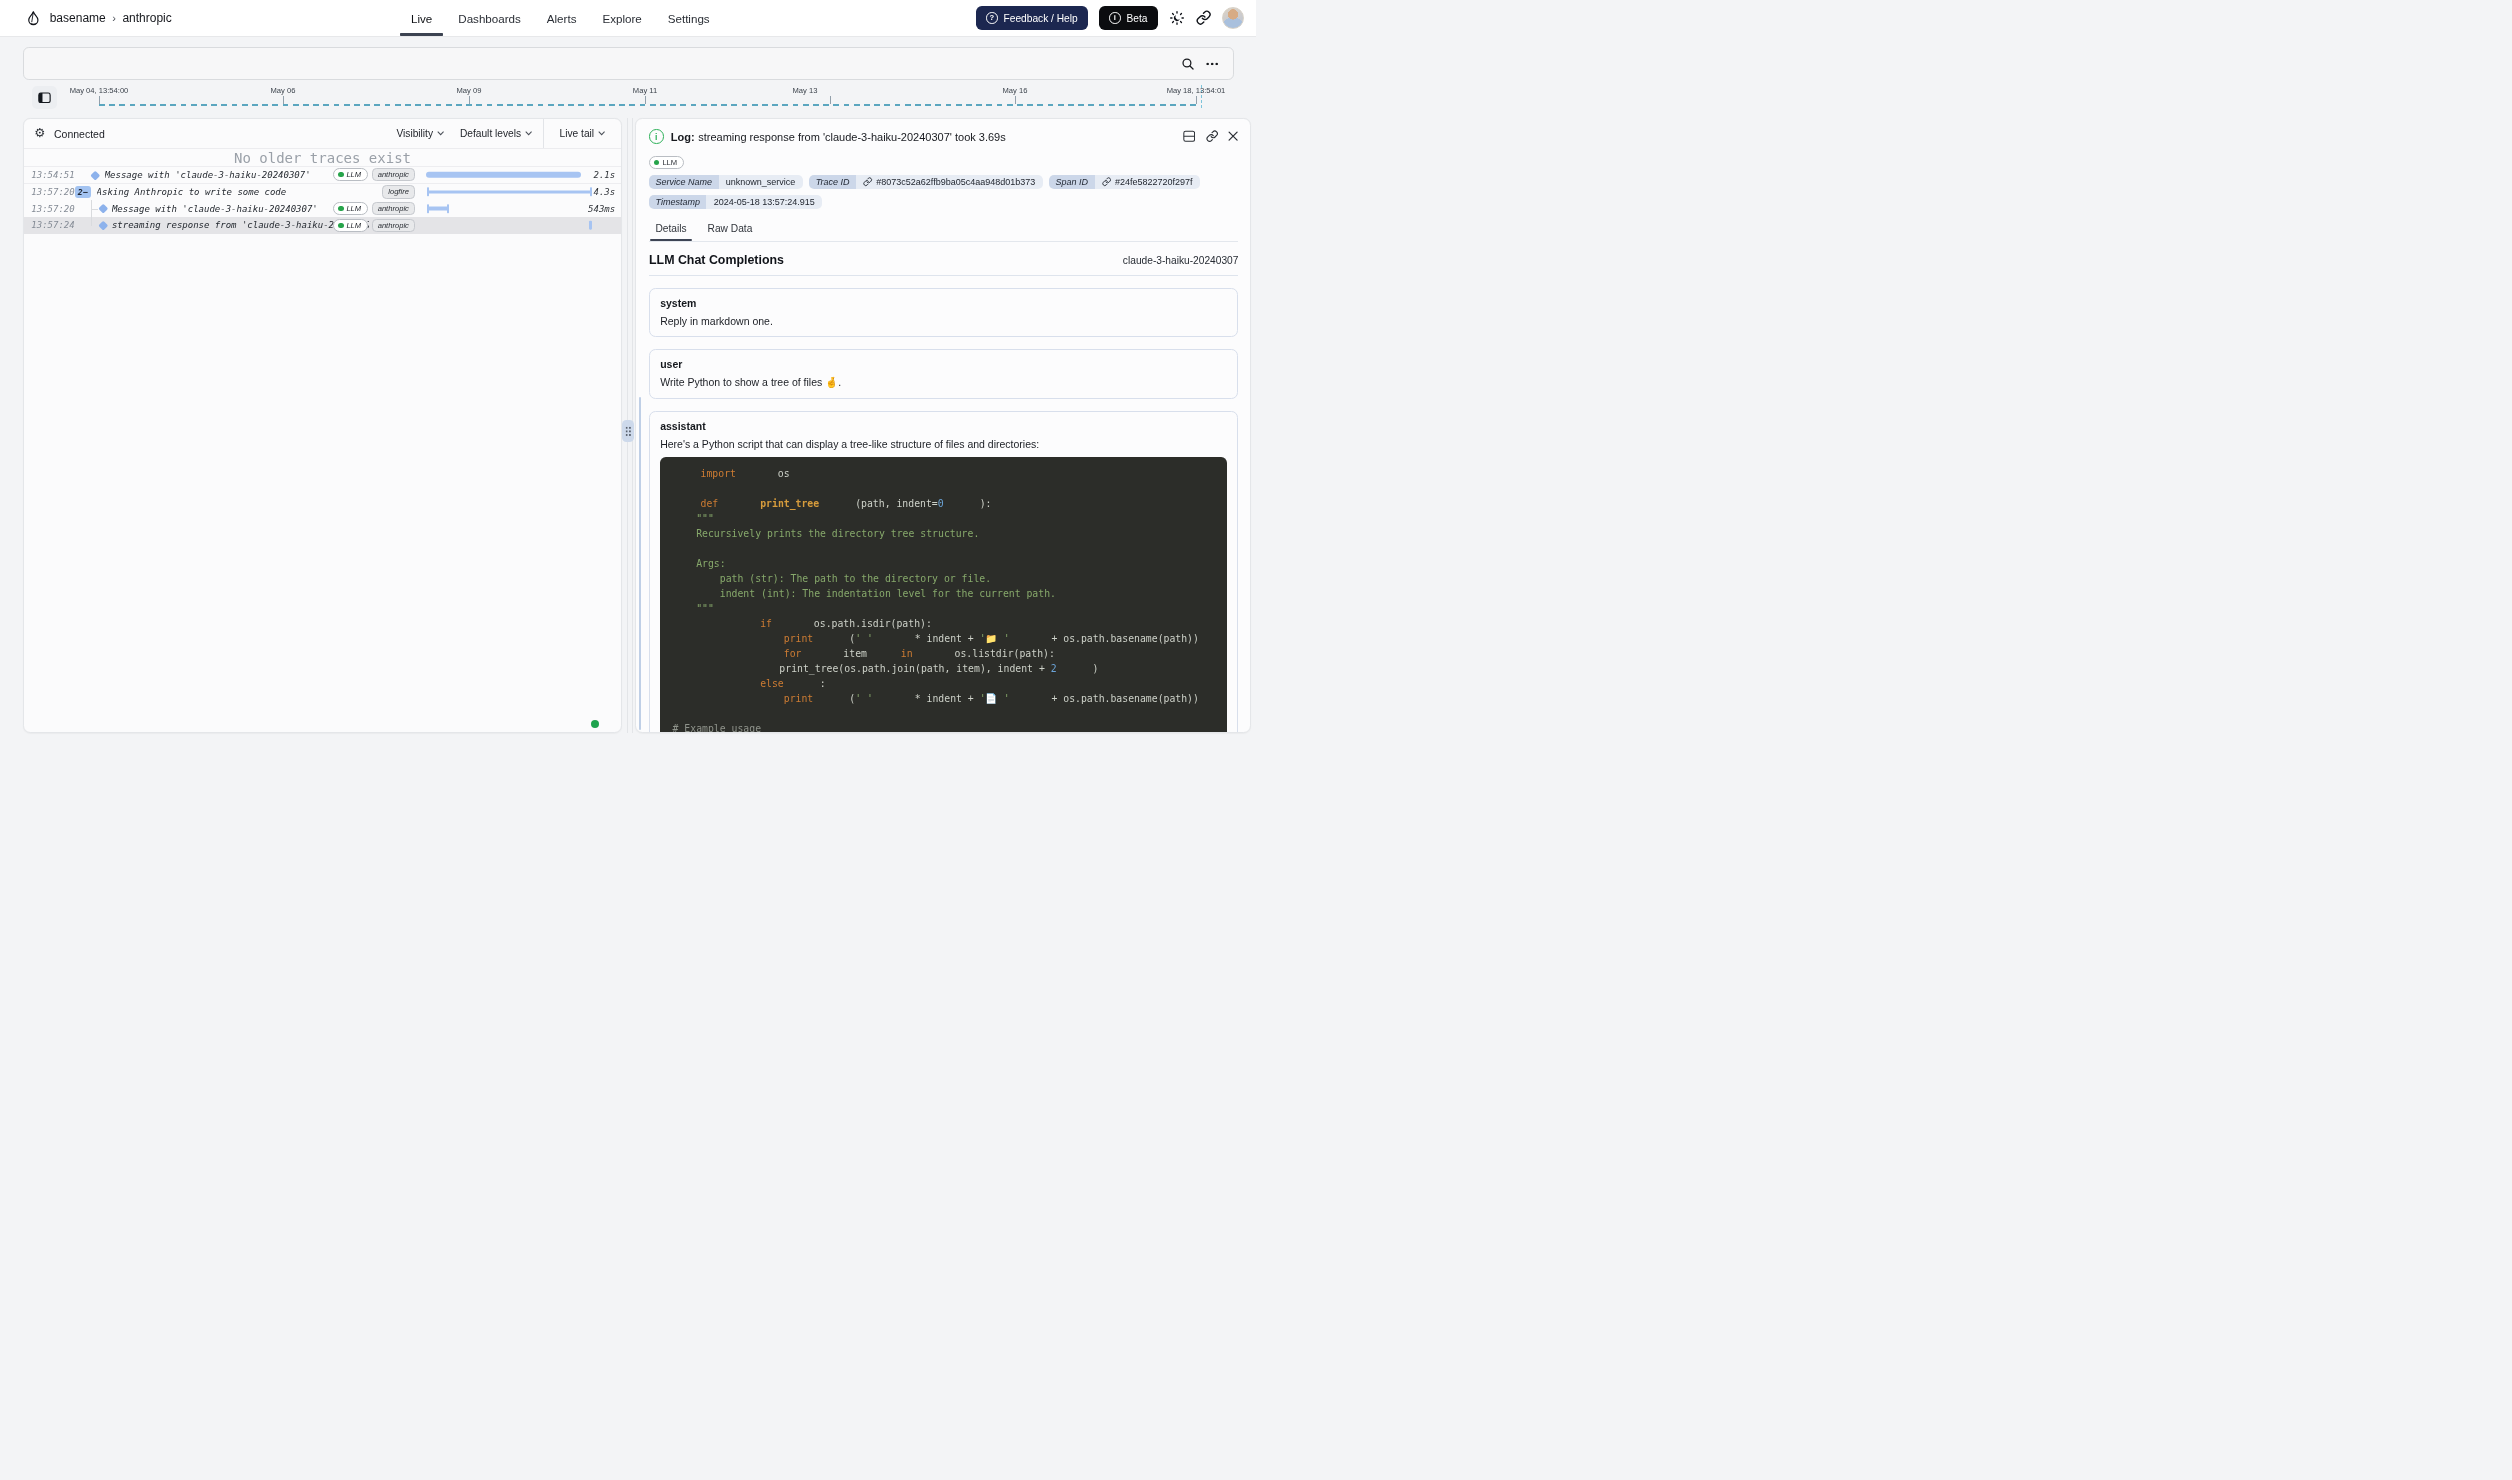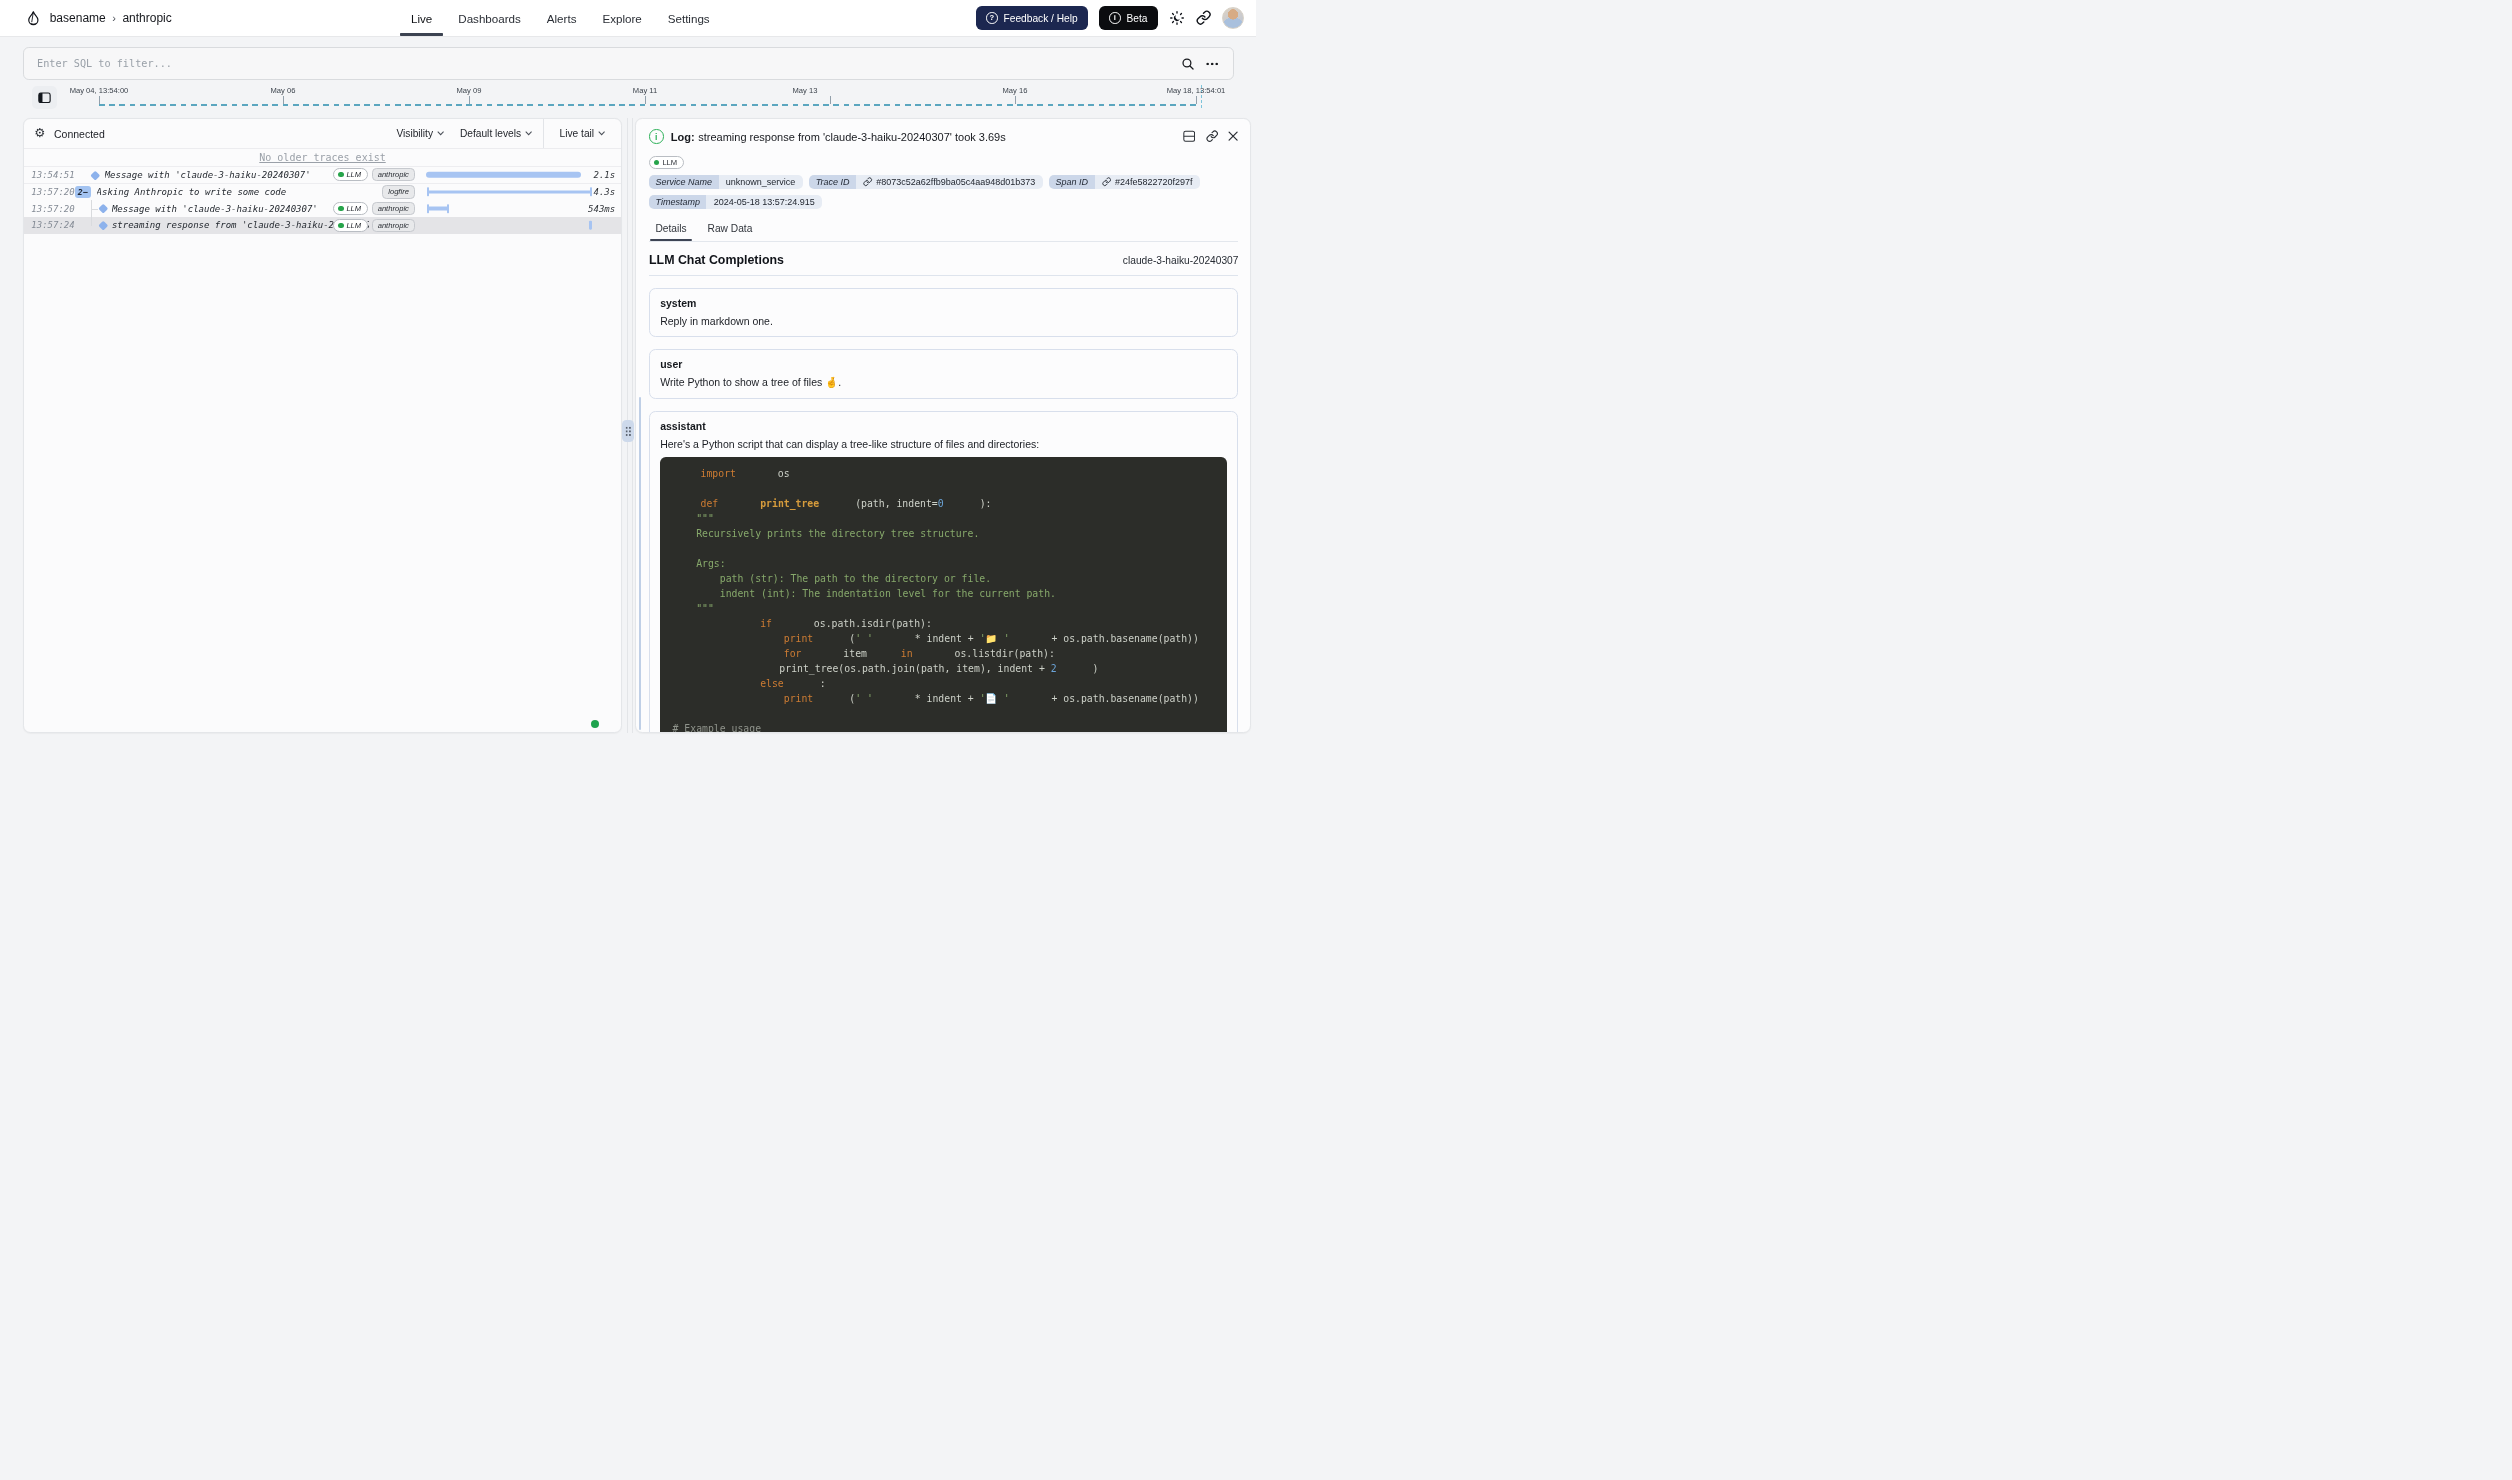--- a/index.html
+++ b/index.html
@@ -58,21 +58,21 @@
   
   .lp-header { display:flex; align-items:center; height:30px; border-bottom:0.7px solid #ececef; padding-left:10.2px; }
   .gear-ic { font-size:12.4px; color:#2c3036; cursor:pointer; line-height:1; }
   .gear-ic::before { content:"⚙"; }
   .lp-status { margin-left:8.7px; font-size:10.5px; color:#1c1e24; }
   .lp-controls { margin-left:auto; display:flex; align-items:center; height:100%; }
   .ctrl { display:flex; align-items:center; gap:3.6px; font-size:10.2px; color:#23262c; cursor:pointer; padding:0 8px; height:100%; }
   .lp-divider { width:0.7px; height:100%; background:#e2e4e8; margin-left:2.9px; }
   .ctrl.live { padding:0 16px; }
 
-  .no-older { height:18px; display:flex; align-items:center; justify-content:center; font-family:"DejaVu Sans Mono", monospace; font-size:10px; color:#9aa0a8; border-bottom:0.7px solid #ededf0;text-decoration:underline; }
+  .no-older { height:18px; display:flex; align-items:center; justify-content:center; font-family:"DejaVu Sans Mono", monospace; font-size:14px; color:#9aa0a8; border-bottom:0.7px solid #ededf0; }
 
   
   .trow { position:relative; display:flex; align-items:center; height:16.7px; cursor:pointer;font-style:italic; }
   .trow.sep { border-bottom:0.7px solid #ededf0; }
   .trow.selected { background:#e4e4e7; }
   .t-time { width:48px; padding-left:7.3px; flex-shrink:0; font-family:"DejaVu Sans Mono", monospace; font-size:9px; color:#848b95; }
   .diamond { width:6.5px; height:6.5px; background:#8db2ec; border-radius:1.5px; transform:rotate(45deg); flex-shrink:0; }
   .trow .diamond { margin-left:20.4px; }
   .trow .guide + .diamond { margin-left:0; }
   .guide { position:relative; width:10.2px; align-self:stretch; margin-left:17.4px; flex-shrink:0; }
@@ -183,21 +183,20 @@
       <svg width="15.3" height="15.3" viewBox="0 0 24 24" fill="none" stroke="#101319" stroke-width="2.2" stroke-linecap="round">
         <path d="M10 13a5 5 0 0 0 7.54.54l3-3a5 5 0 0 0-7.07-7.07l-1.72 1.71"></path>
         <path d="M14 11a5 5 0 0 0-7.54-.54l-3 3a5 5 0 0 0 7.07 7.07l1.71-1.71"></path>
       </svg>
     </span>
     <span class="avatar"></span>
   </div>
 </header>
 
 <div class="sqlbar">
-  <input type="text" value="" placeholder="Enter SQL to filter..." style="">
   <span class="sql-ic sql-search">
     <svg width="14" height="14" viewBox="0 0 20 20" fill="none" stroke="#17191d" stroke-width="1.8" stroke-linecap="round">
       <circle cx="8.5" cy="8.5" r="5.6"></circle>
         <line x1="12.8" y1="12.8" x2="17.2" y2="17.2"></line>
     </svg>
   </span>
   <span class="sql-ic sql-more">
     <svg width="12.4" height="3.6" viewBox="0 0 17 5" fill="#17191d">
       <circle cx="2.2" cy="2.5" r="1.8"></circle>
         <circle cx="8.5" cy="2.5" r="1.8"></circle>

